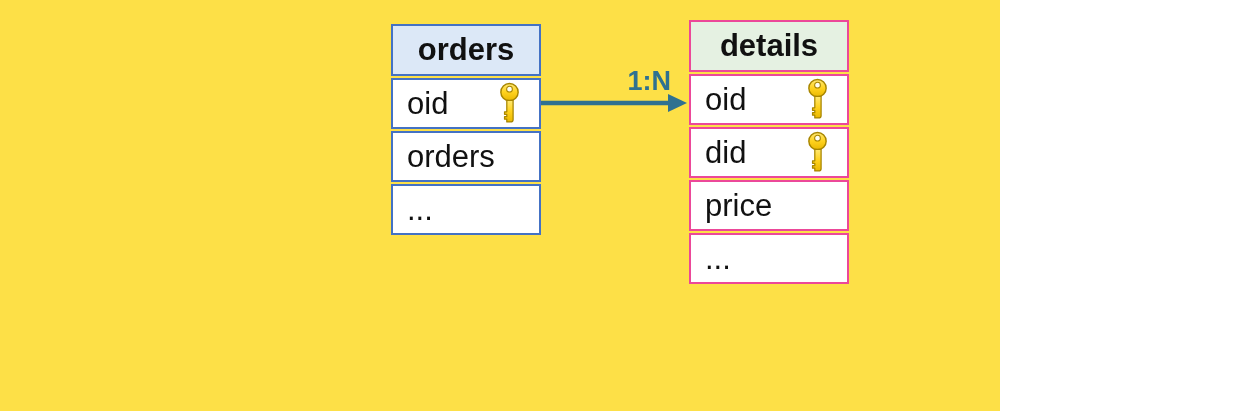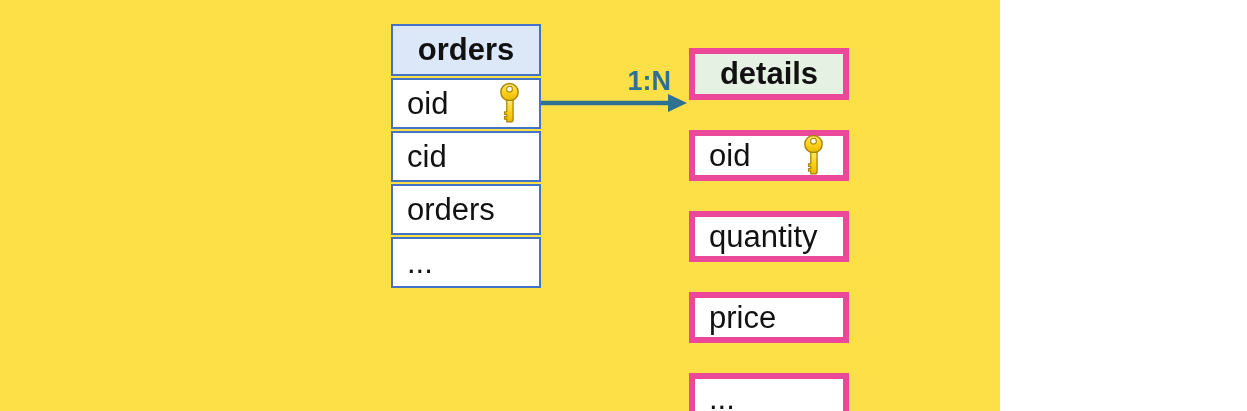--- a/index.html
+++ b/index.html
@@ -35,21 +35,21 @@
     height: 52px;
     justify-content: center;
     font-weight: bold;
     padding: 0;
   }
   .table-orders { left: 391px; top: 24px; width: 150px; }
   .table-orders .cell { border: 2px solid #4472c4; }
   .table-orders .header-cell { background: #dce8f7; }
 
   .table-details { left: 689px; top: 20px; width: 160px; }
-  .table-details .cell { border: 6px solid #ec4899; margin-top: 28px; }
+  .table-details .cell { border: 2px solid #ec4899; }
   .table-details .header-cell { background: #e5f1e2; }
 
   .field-name { flex: 1 1 auto; white-space: nowrap; }
   .key-icon { width: 27px; height: 42px; flex: 0 0 auto; margin-top: -1px; }
 
   .relation-arrow-svg {
     position: absolute;
     left: 541px;
     top: 83px;
     width: 148px;
@@ -91,23 +91,20 @@
     <div class="cell header-cell">
       <span>orders</span>
     </div>
     <div class="cell">
       <span class="field-name">oid</span>
       <svg class="key-icon">
           <use href="#key-glyph"></use>
         </svg>
     </div>
     <div class="cell">
-      <span class="field-name">cid</span>
-    </div>
-    <div class="cell">
       <span class="field-name">orders</span>
     </div>
     <div class="cell">
       <span class="field-name">...</span>
     </div>
   </div>
 
   <div class="relation-label">1:N</div>
   <svg class="relation-arrow-svg" viewBox="0 0 148 40">
     <line x1="0" y1="20" x2="128" y2="20" stroke="#2f7190" stroke-width="4.5"></line>
@@ -118,21 +115,24 @@
     <div class="cell header-cell">
       <span>details</span>
     </div>
     <div class="cell">
       <span class="field-name">oid</span>
       <svg class="key-icon">
           <use href="#key-glyph"></use>
         </svg>
     </div>
     <div class="cell">
-      <span class="field-name">quantity</span>
+      <span class="field-name">did</span>
+      <svg class="key-icon">
+          <use href="#key-glyph"></use>
+        </svg>
     </div>
     <div class="cell">
       <span class="field-name">price</span>
     </div>
     <div class="cell">
       <span class="field-name">...</span>
     </div>
   </div>
 
 </div>

